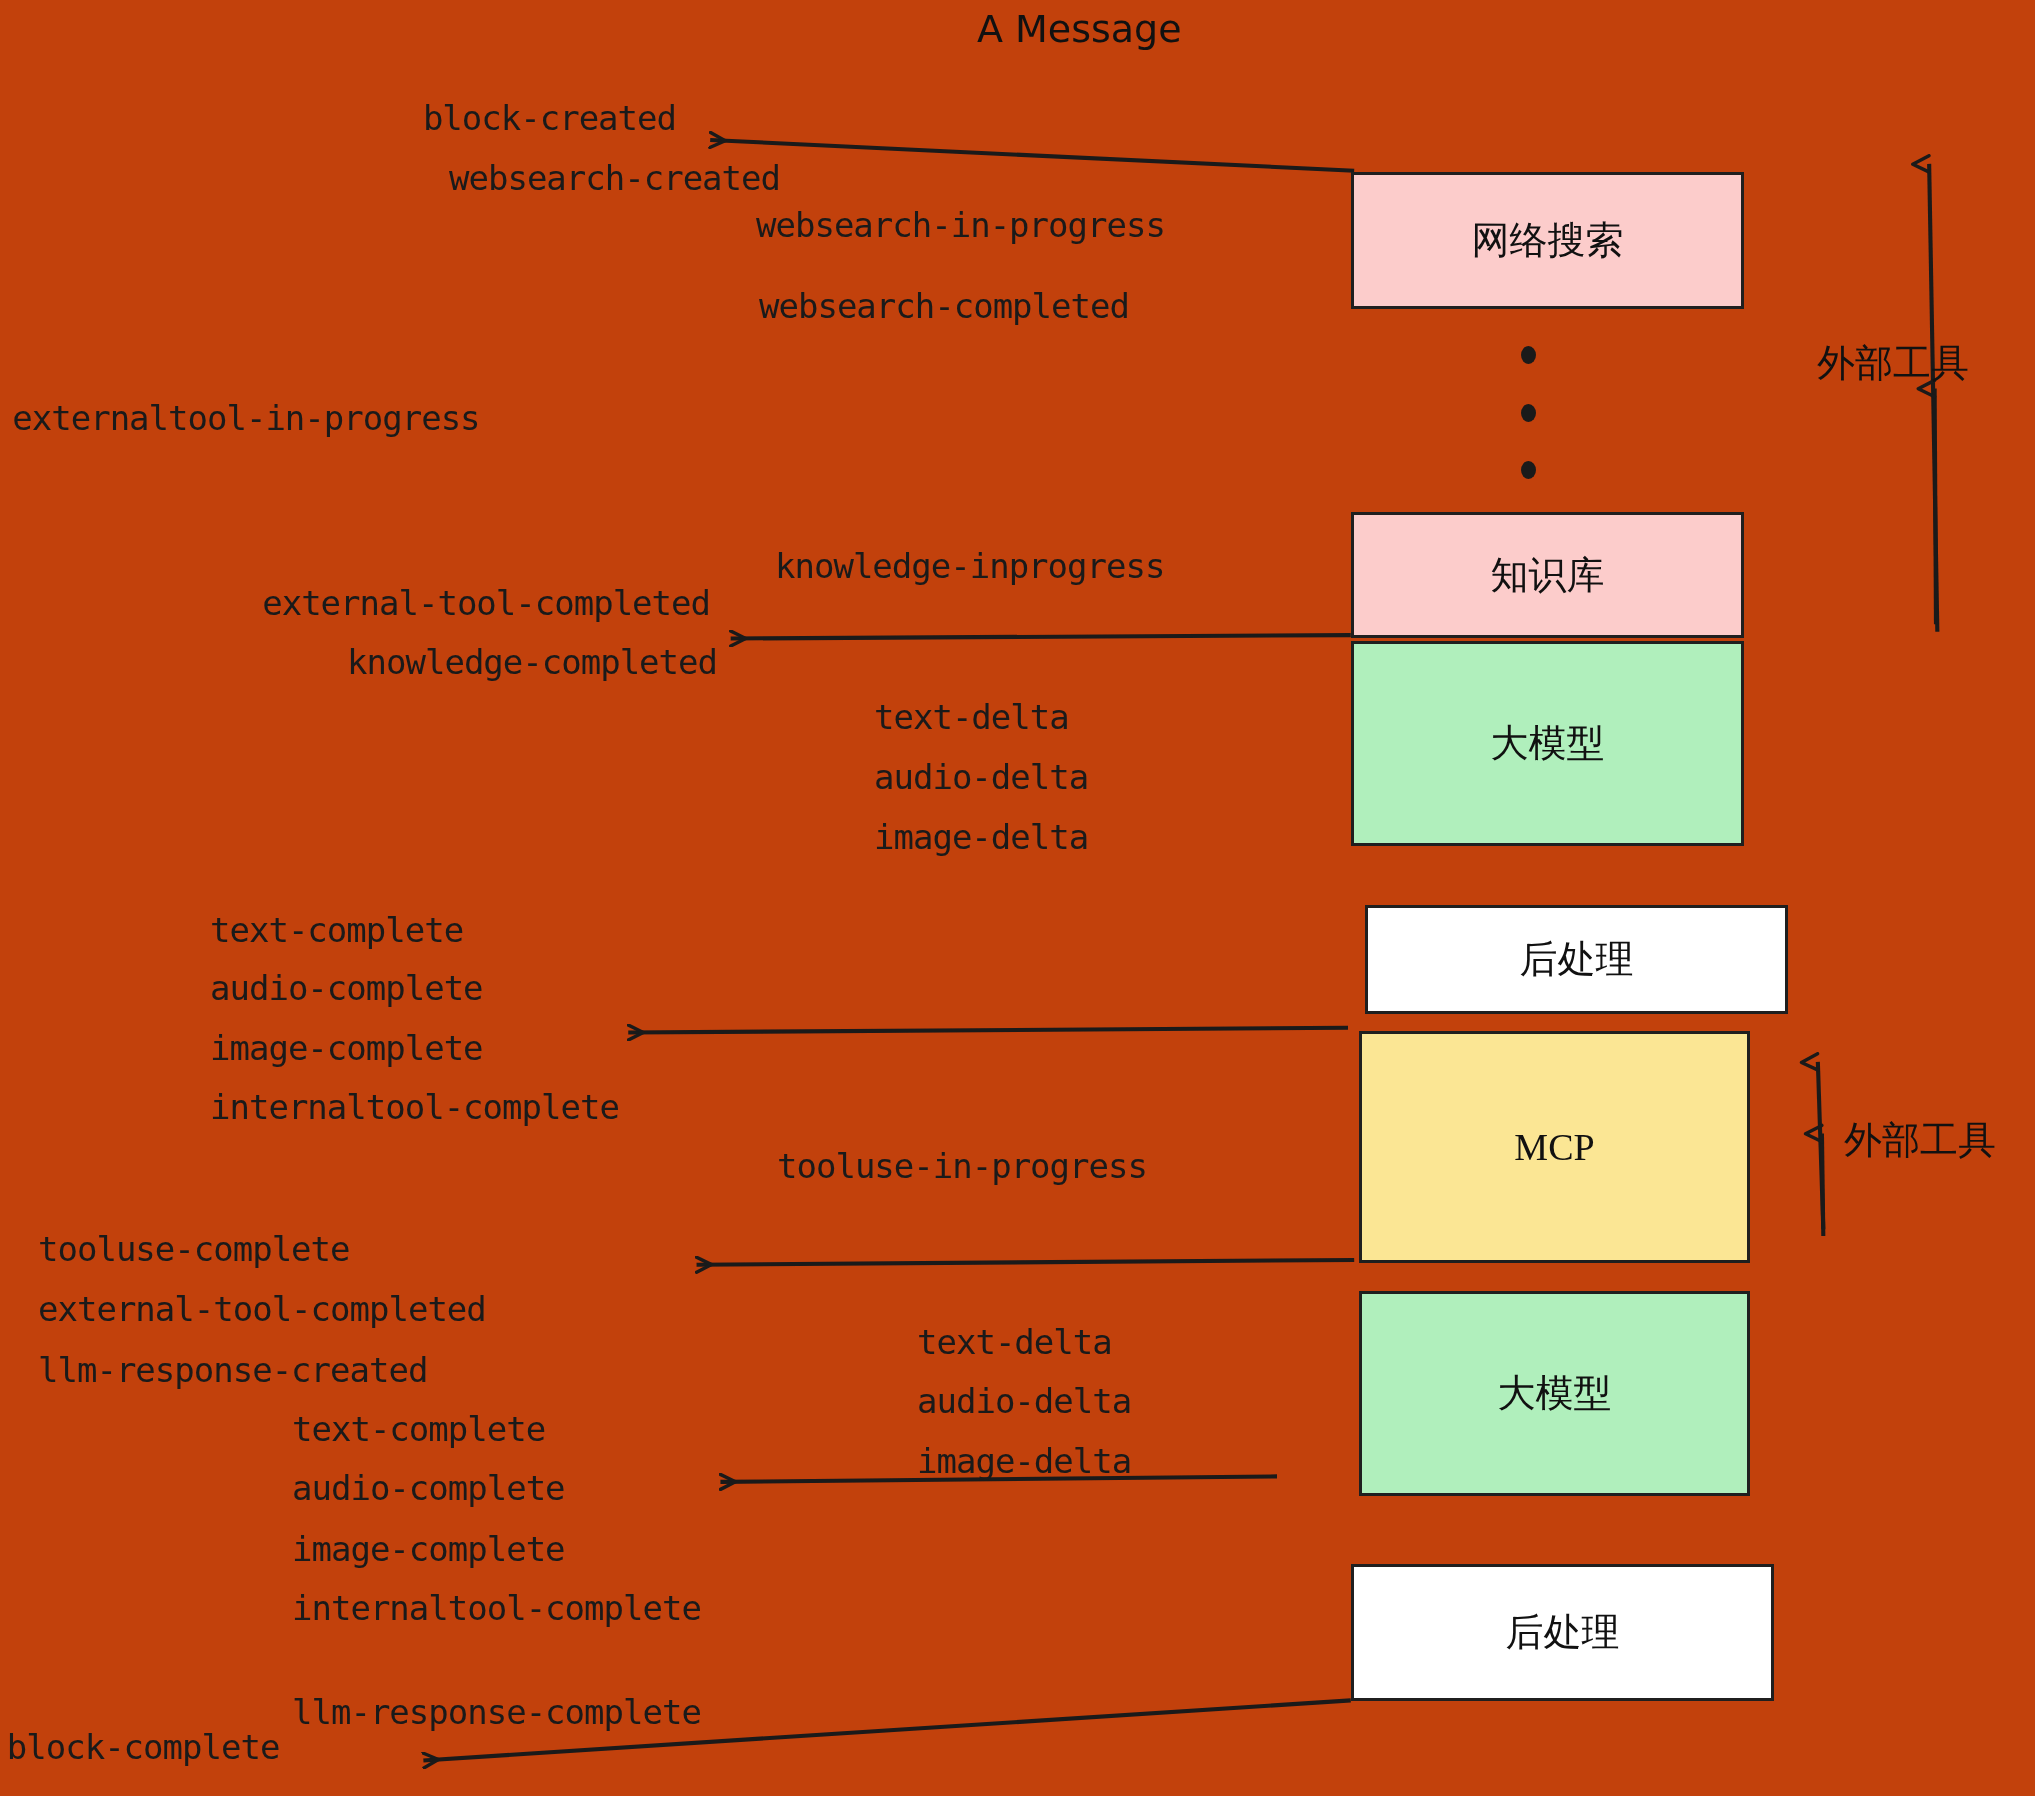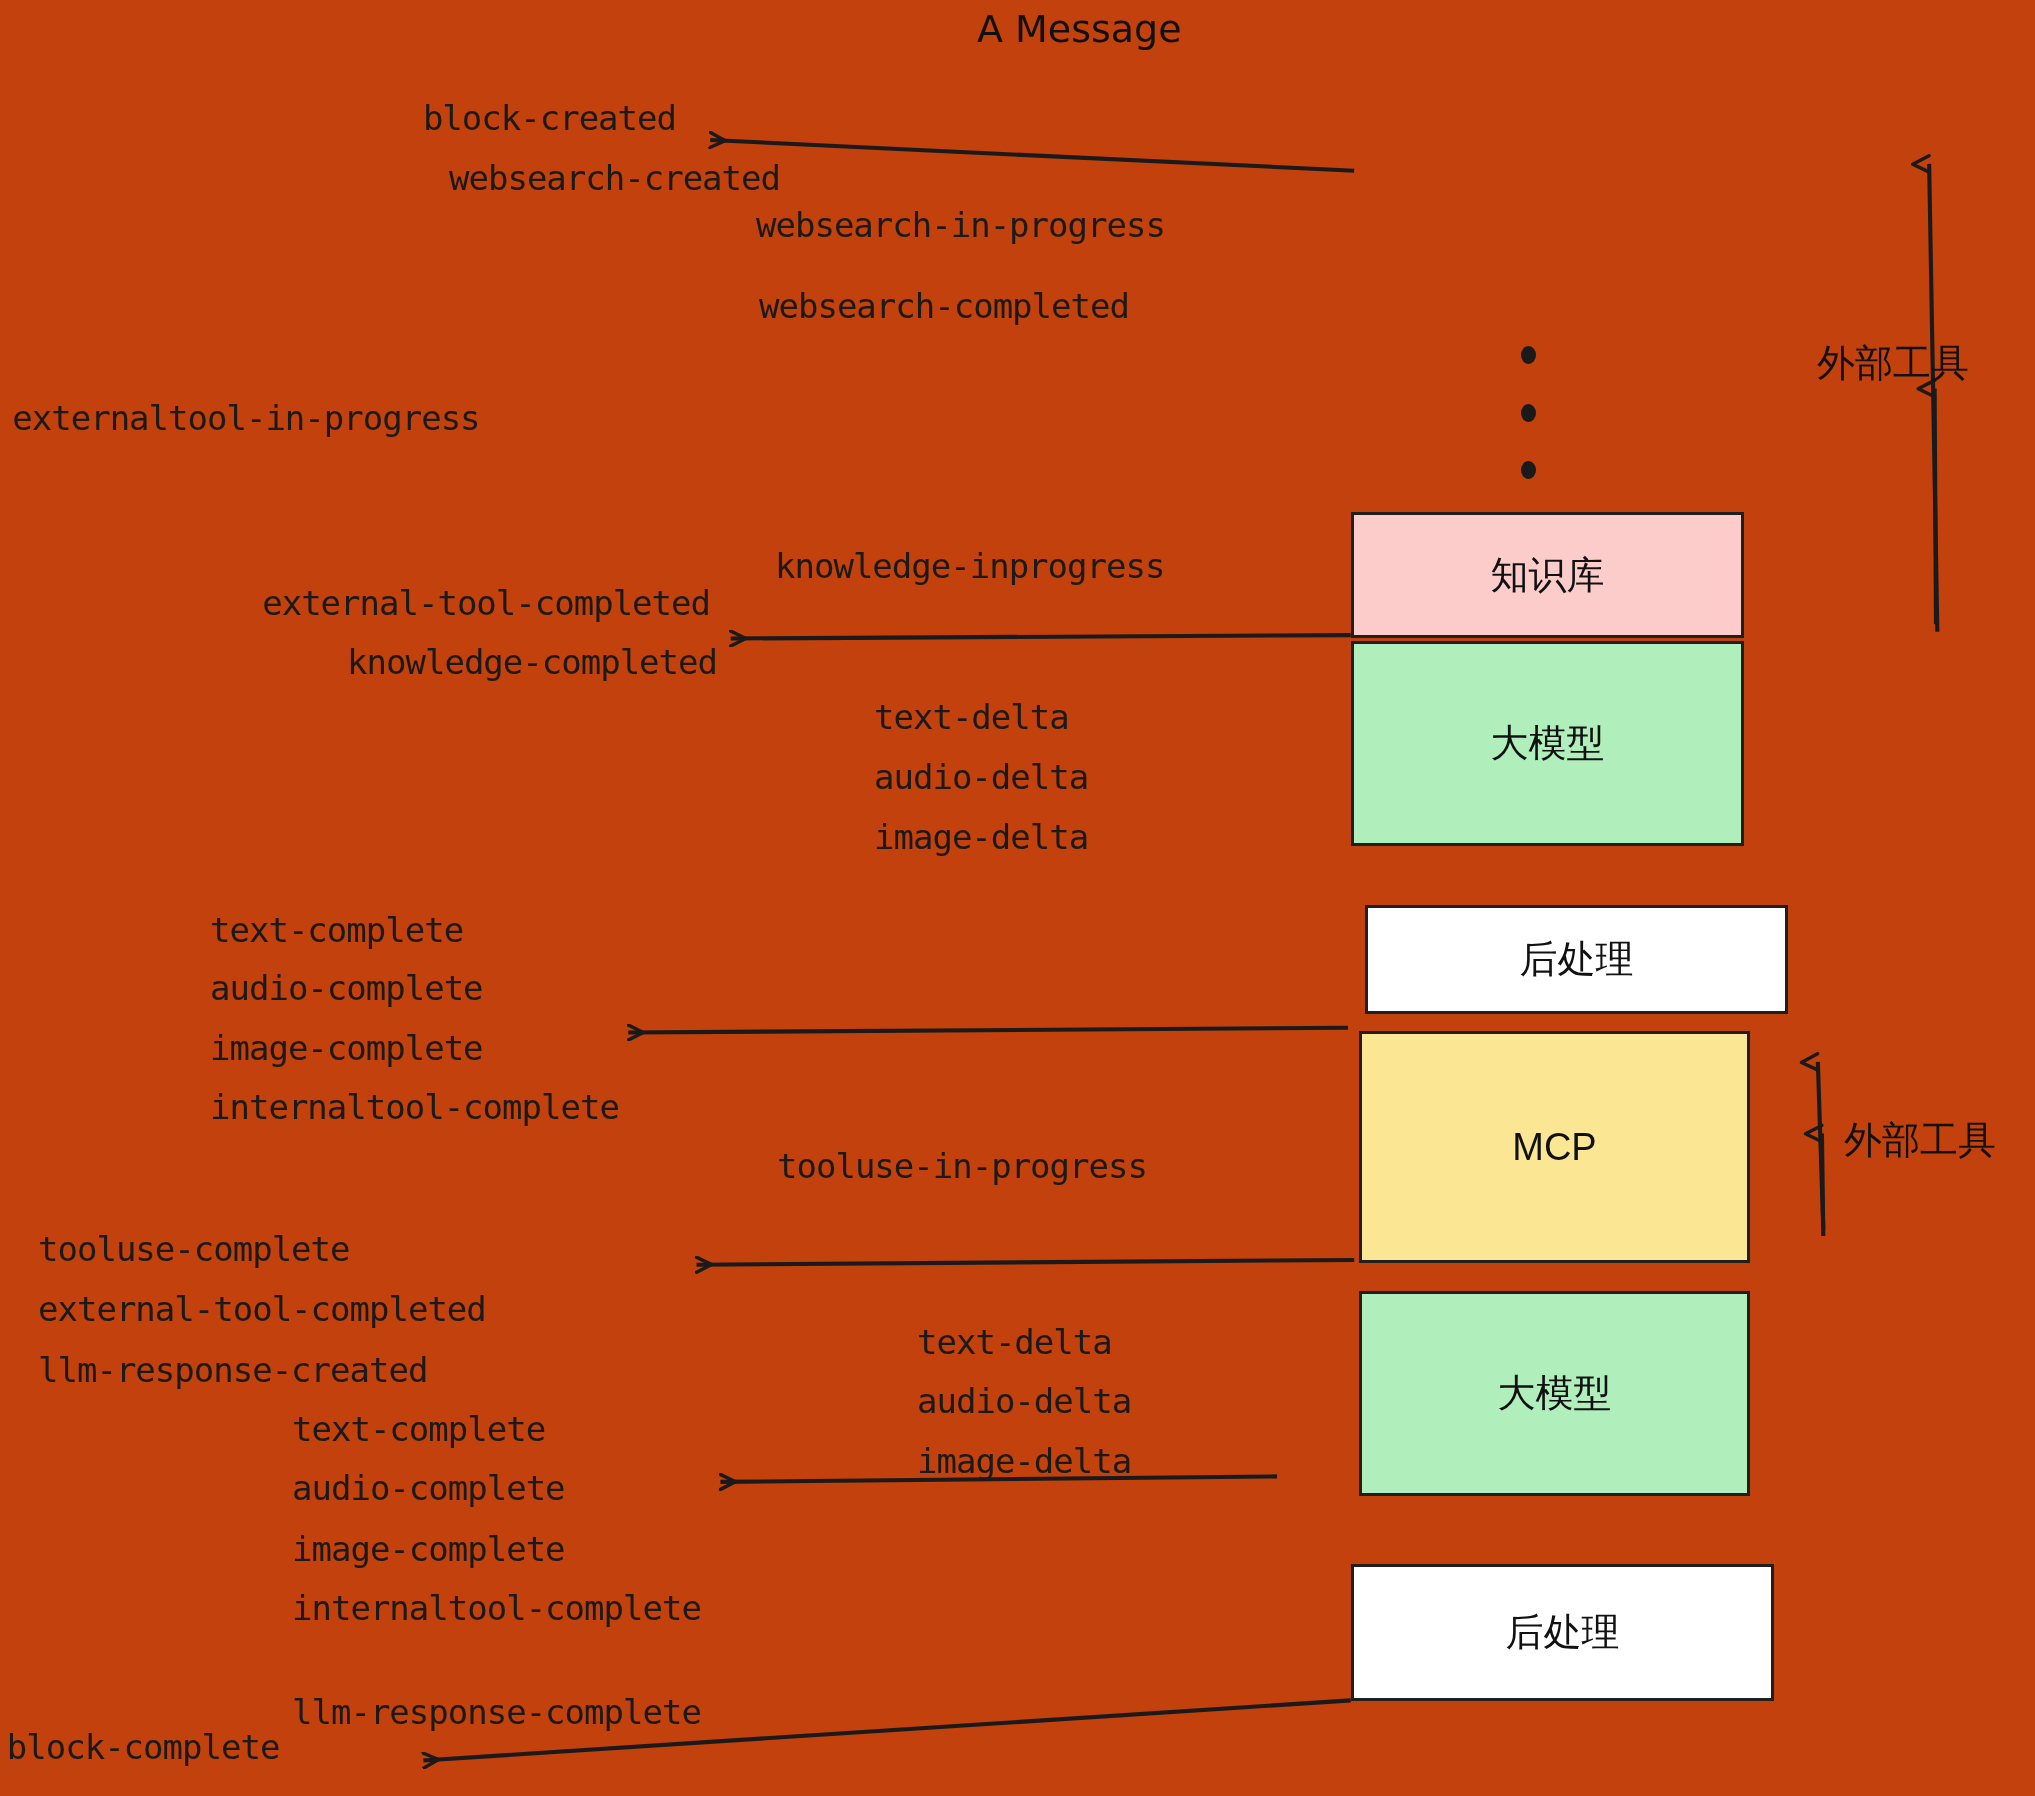--- a/index.html
+++ b/index.html
@@ -1,19 +1,19 @@
 <!DOCTYPE html>
 <html style="font-size:11px"><head>
 <meta charset="utf-8">
 <style>
   html,body{margin:0;padding:0;background:#fff;}
   #root{position:relative;width:2035px;height:1796px;background:#c2410c;overflow:hidden;
         font-family:"DejaVu Sans",sans-serif;}
   svg.layer{position:absolute;left:0;top:0;width:2035px;height:1796px;overflow:visible;}
-  .hand{font-family:Liberation Sans, sans-serif;}
+  .hand{font-family:Liberation Serif, serif;}
   .evt{position:absolute;white-space:nowrap;font-size:34px;color:#1a1a1a;
        font-family:"DejaVu Sans Mono","Liberation Mono",monospace;letter-spacing:-1px;}
   .evt.ra{transform:translateX(-100%);}
   .boxlbl{position:absolute;display:flex;align-items:center;justify-content:center;
           box-sizing:border-box;border:3.4px solid #1f1f1f;font-size:38px;color:#111;
           font-family:"DejaVu Sans","Liberation Sans",sans-serif;}
   .title{position:absolute;font-size:38px;color:#111;white-space:nowrap;
          font-family:"DejaVu Sans","Liberation Sans",sans-serif;}
   .side{position:absolute;font-size:38px;color:#111;white-space:nowrap;
         font-family:"DejaVu Sans","Liberation Sans",sans-serif;}
@@ -48,20 +48,23 @@
 
     <path d="M2837,925 L2825,240" fill="none" stroke="#1a1a1a" stroke-width="6" marker-end="url(#ahu)"></path>
     <path d="M2833,570 L2835,915" fill="none" stroke="#1a1a1a" stroke-width="6" marker-end="url(#ahu)" transform="rotate(180 2834 742)"></path>
 
     <path d="M2670,1800 L2662,1555" fill="none" stroke="#1a1a1a" stroke-width="6" marker-end="url(#ahu)"></path>
     <path d="M2668,1660 L2670,1810" fill="none" stroke="#1a1a1a" stroke-width="6" marker-end="url(#ahu)" transform="rotate(180 2669 1735)"></path>
   </svg>
 
   <div class="title" style="left:977px;top:6.8px;">A Message</div>
 
+  <div class="boxlbl" style="left:1351px;top:172px;width:393px;height:137px;background:#FCCCCB;">
+    <span>网络搜索</span>
+  </div>
 
   <div class="boxlbl" style="left:1351px;top:512px;width:393px;height:126px;background:#FCCCCB;">
     <span>知识库</span>
   </div>
 
   <div class="boxlbl" style="left:1351px;top:641px;width:393px;height:205px;background:#B0EFBC;">
     <span>大模型</span>
   </div>
 
   <div class="boxlbl" style="left:1365px;top:905px;width:423px;height:109px;background:#FFFFFF;">

